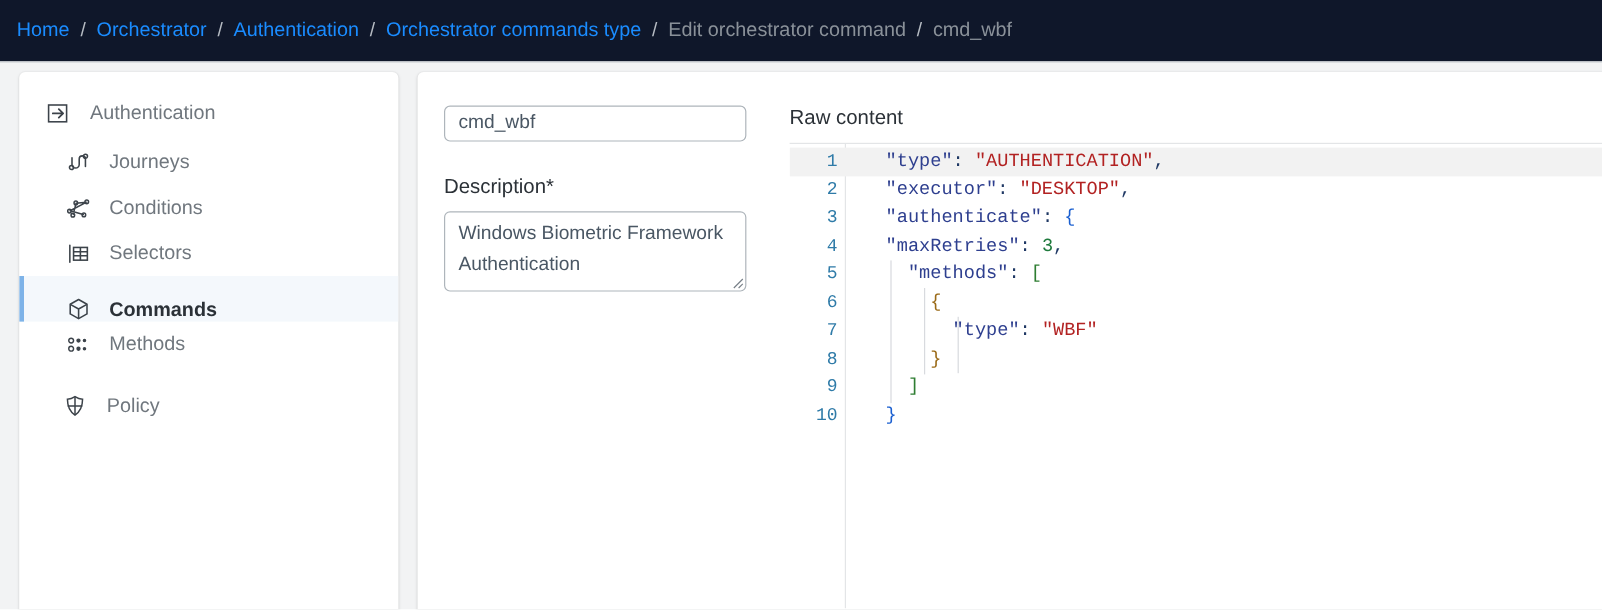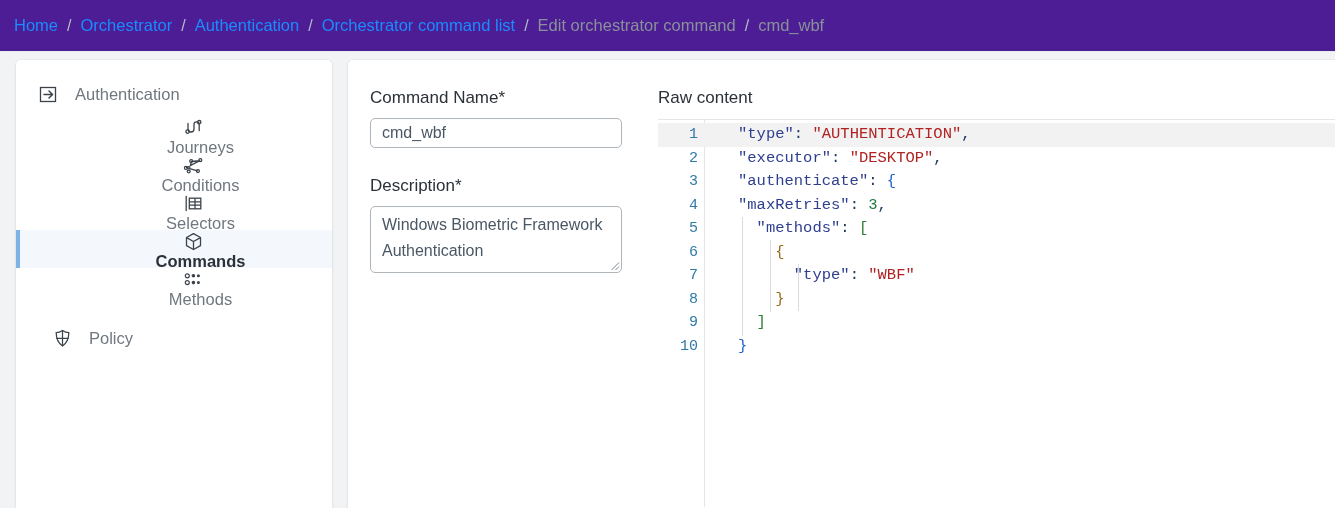--- a/index.html
+++ b/index.html
@@ -11,21 +11,21 @@
     font-family: "Liberation Sans", sans-serif;
     overflow: hidden;
   }
 
   
   .breadcrumb-bar {
     height: 52px;
     display: flex;
     align-items: center;
     padding-left: 14px;
-    background: #4c1d95;
+    background: #0f172a;
     border-bottom: 1px solid #e8eaed;
     font-size: 16.5px;
     white-space: nowrap;
   }
   .crumb { color: #1a8cff; }
   .crumb.link { cursor: pointer; }
   .crumb.plain { color: #8a9199; }
   .crumb-sep {
     color: #b6bcc3;
     margin: 0 9px;
@@ -63,29 +63,29 @@
     font-size: 16.5px;
     margin-left: 16px;
   }
   .nav-item {
     position: relative;
     display: flex;
     align-items: center;
     height: 38px;
     padding-left: 38px;
     cursor: pointer;
-    flex-direction: column;
   }
   .nav-item .nav-label {
     color: #70777e;
     font-size: 16.5px;
     margin-left: 15px;
   }
   .nav-item.active {
     background: #f4f8fc;
+    align-items: flex-end;
   }
   .nav-item.active::before {
     content: "";
     position: absolute;
     left: 0; top: 0; bottom: 0;
     width: 4px;
     background: #7eb3e8;
   }
   .nav-item.active .nav-label {
     color: #2b3137;
@@ -222,21 +222,21 @@
 </head>
 <body>
 
 <div class="breadcrumb-bar" id="breadcrumb">
     <span class="crumb link">Home</span>
     <span class="crumb-sep">/</span>
     <span class="crumb link">Orchestrator</span>
     <span class="crumb-sep">/</span>
     <span class="crumb link">Authentication</span>
     <span class="crumb-sep">/</span>
-    <span class="crumb link">Orchestrator command list</span>
+    <span class="crumb link">Orchestrator commands type</span>
     <span class="crumb-sep">/</span>
     <span class="crumb plain">Edit orchestrator command</span>
     <span class="crumb-sep">/</span>
     <span class="crumb plain">cmd_wbf</span>
   </div>
 
 <div class="page">
 
   <div class="sidebar-card">
 
@@ -318,21 +318,20 @@
         </svg>
       </span>
       <span class="nav-label">Policy</span>
     </div>
 
   </div>
 
   <div class="main-card">
 
     <div class="form-col">
-      <div class="field-label">Command Name*</div>
       <input class="text-input" type="text" value="cmd_wbf" style="">
 
       <div class="field-gap"></div>
 
       <div class="field-label">Description*</div>
       <div class="text-area">
         <span>Windows Biometric Framework Authentication</span>
         <svg class="resize-grip" viewBox="0 0 13 13" stroke="#7b838b" stroke-width="1">
           <path d="M12 4.5L4.5 12M12 8.5L8.5 12"></path>
         </svg>

